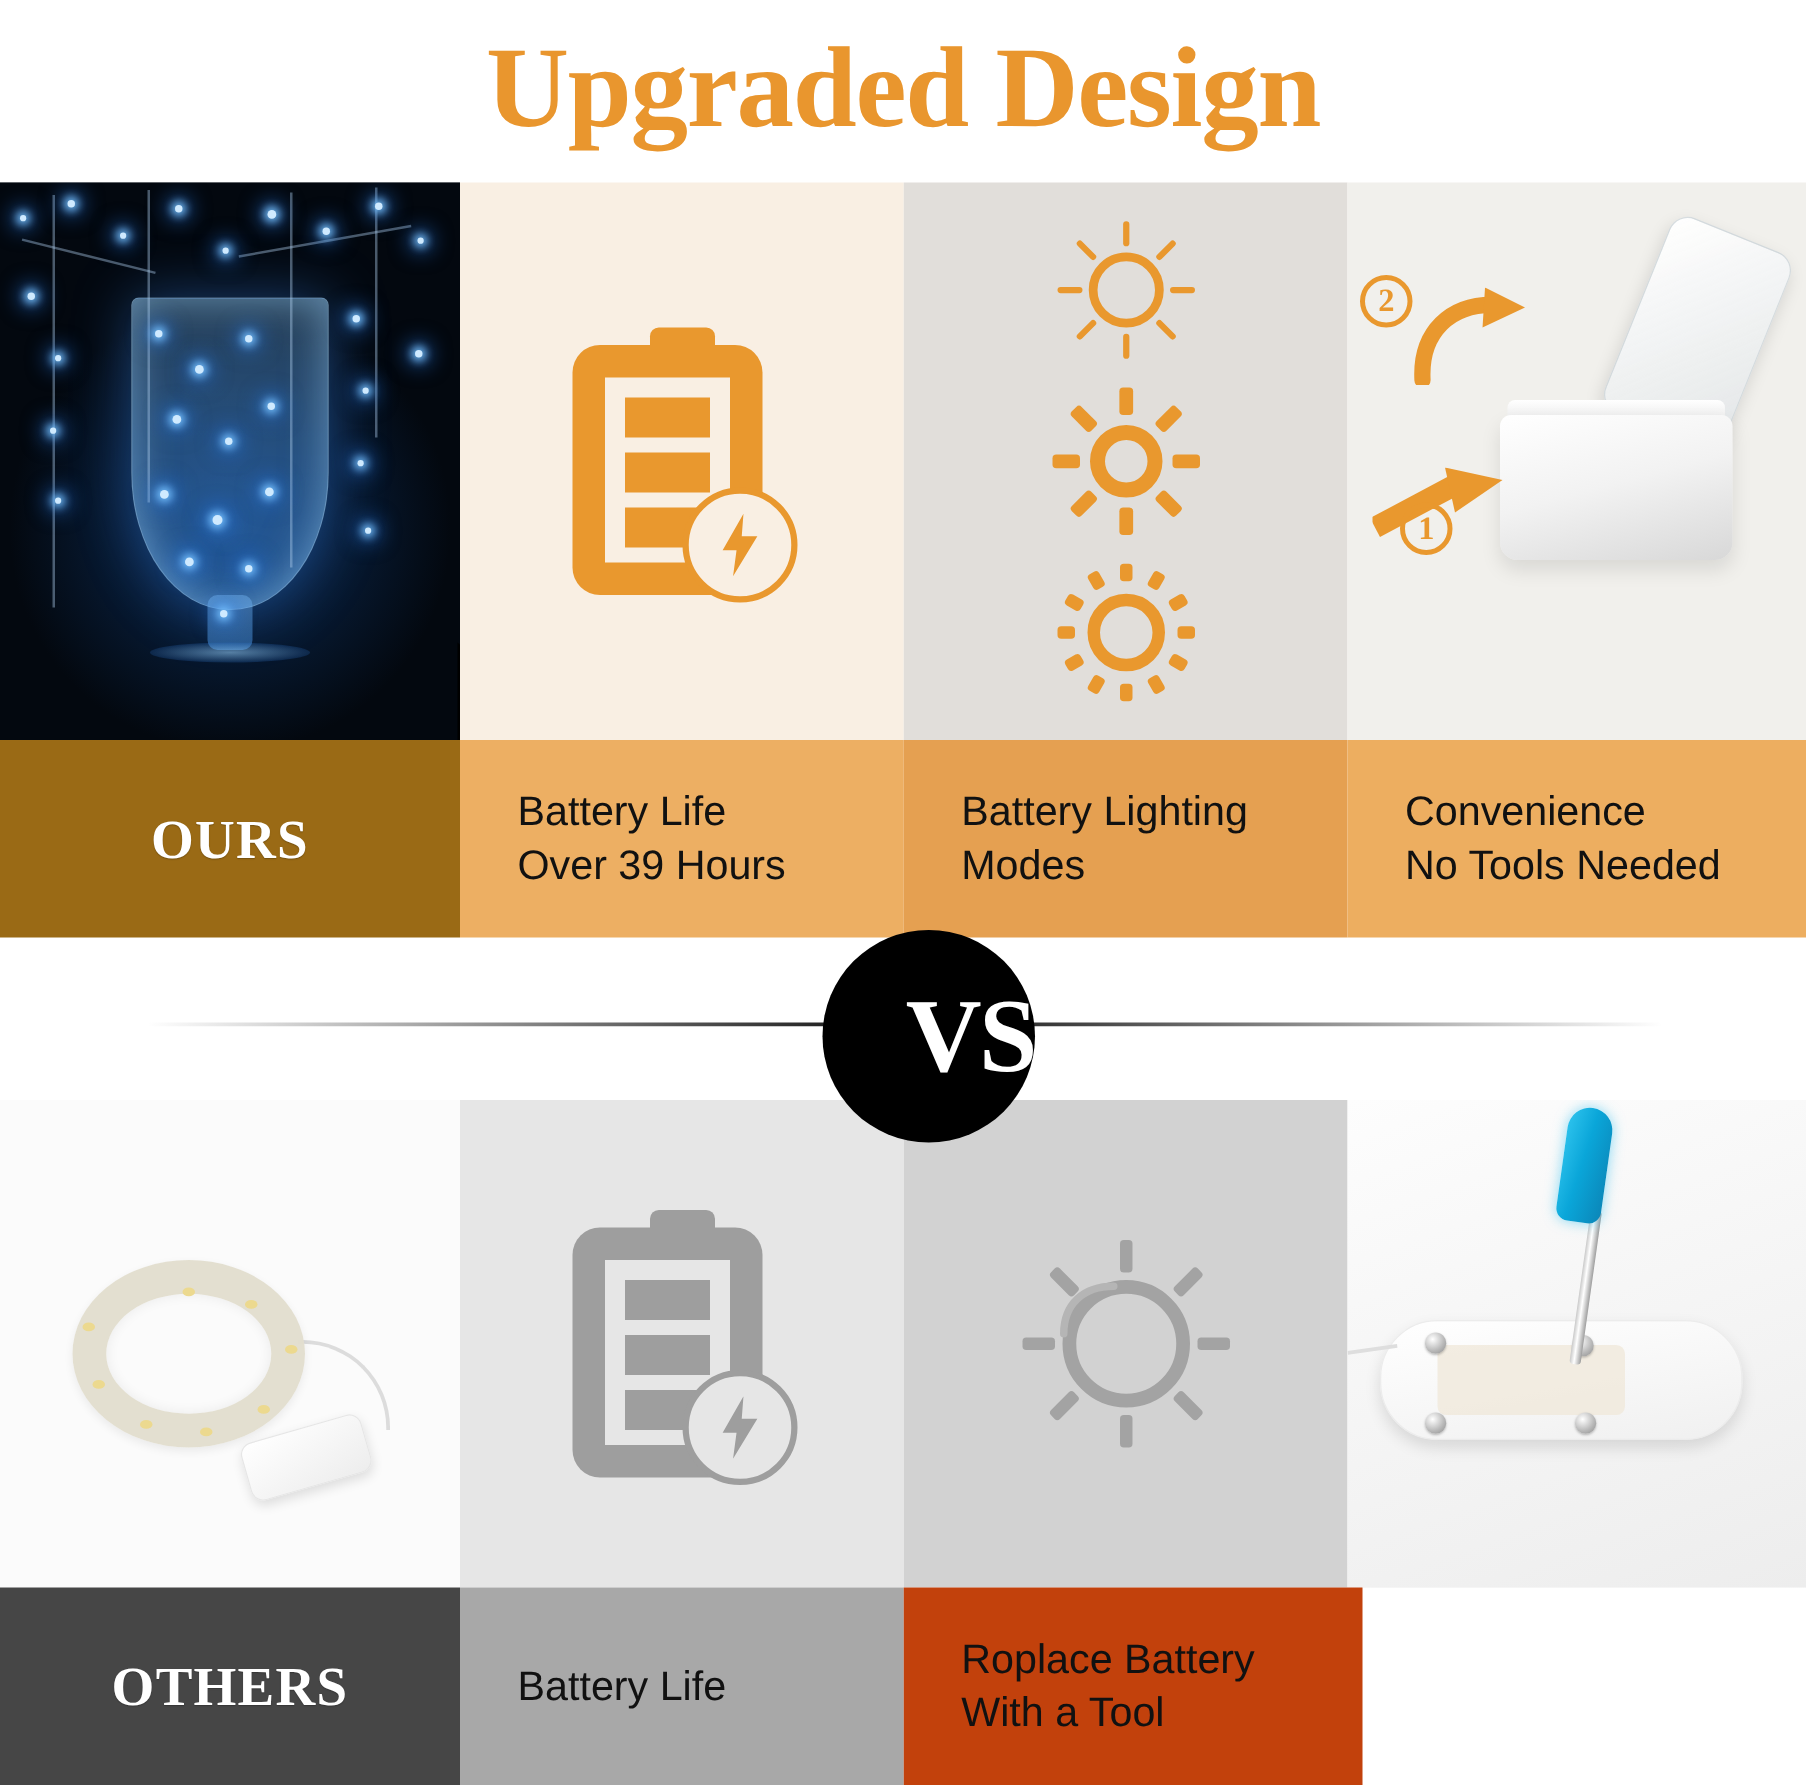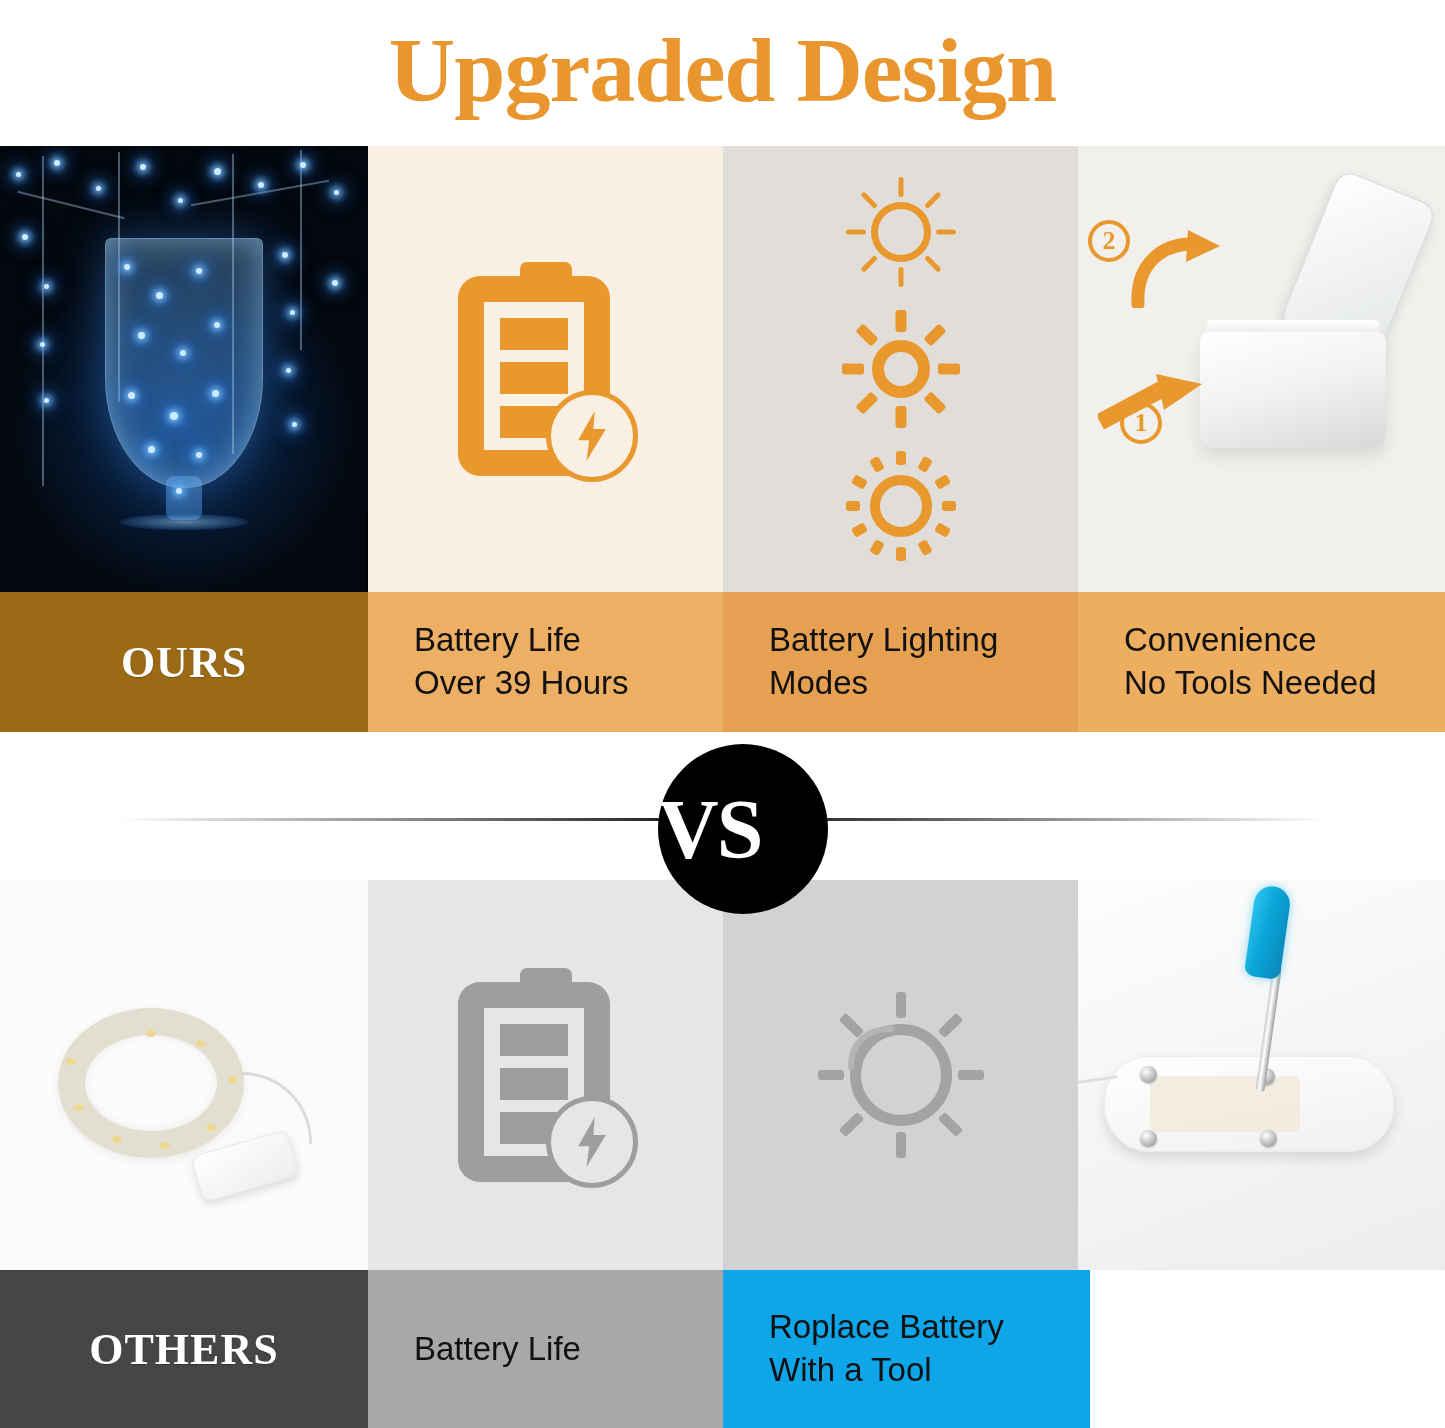--- a/index.html
+++ b/index.html
@@ -28,21 +28,21 @@
   
   .block { position: absolute; left: 0; width: 1445px; }
   .block-ours   { top: 146px;  height: 604px; }
   .block-others { top: 880px;  height: 548px; }
 
   .media-row { position: relative; width: 100%; display: flex; }
   .ours .media-row   { height: 446px; }
   .others .media-row { height: 390px; }
 
   .label-row { position: relative; width: 100%; display: flex; }
-  .ours .label-row   { height: 140px; }
+  .ours .label-row   { height: 158px; }
   .others .label-row { height: 158px; }
 
   .cell { position: relative; overflow: hidden; }
   .c1 { width: 368px; flex: 0 0 368px; }
   .c2 { width: 355px; flex: 0 0 355px; }
   .c3 { width: 355px; flex: 0 0 355px; }
   .c4 { width: 367px; flex: 0 0 367px; }
 
   
   .ours .m1 { background:#050b14; }
@@ -57,21 +57,21 @@
 
   
   .others .m1 { background:#FBFBFB; }
   .others .m2 { background:#E6E6E6; }
   .others .m3 { background:#D2D2D2; }
   .others .m4 { background:#EFEFEF; }
   
   .others .l1 { background:#464646; }
   .others .l2 { background:#A8A8A8; }
   .others .l3 { background:#AFAFAF; }
-  .others .l4 { background:#0ea5e9; }
+  .others .l4 { background:#c2410c; }
 
   
   .brand {
     width:100%; height:100%;
     display:flex; align-items:center; justify-content:center;
     font-family:"Liberation Serif", serif;
     font-weight:bold;
     font-size:44px;
     color:#ffffff;
     letter-spacing:1px;
@@ -87,21 +87,21 @@
     font-size:33px;
     line-height:1.30;
   }
   .feat span { display:block; white-space:nowrap; }
 
   
   .vs {
     position:absolute; left:658px; top:744px;
     width:170px; height:170px; border-radius:50%;
     background:#000;
-    display:flex; align-items:center; justify-content:flex-start;
+    display:flex; align-items:center; justify-content:flex-end;
     z-index:40;
   }
   .vs span {
     font-family:"Liberation Serif", serif;
     font-weight:bold;
     font-size:84px;
     color:#fff;
     letter-spacing:-2px;
   }
   

